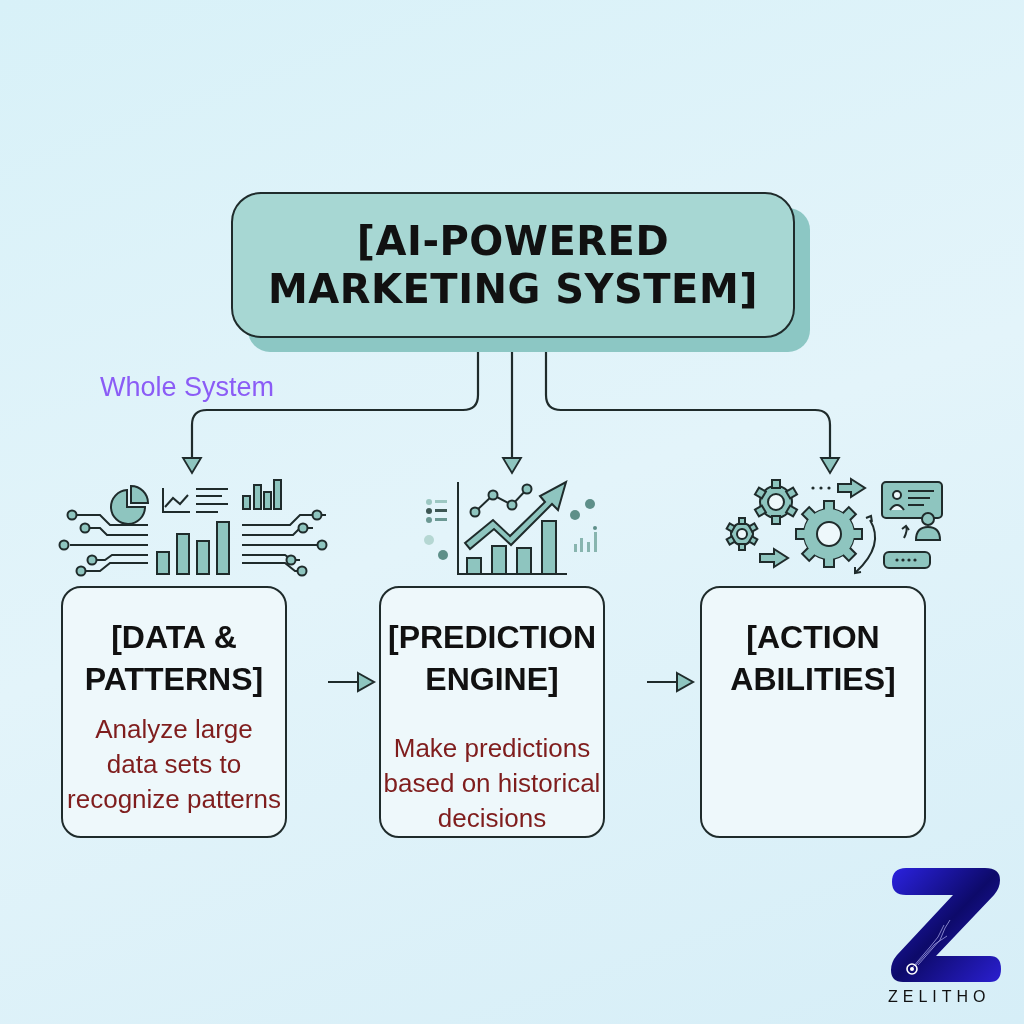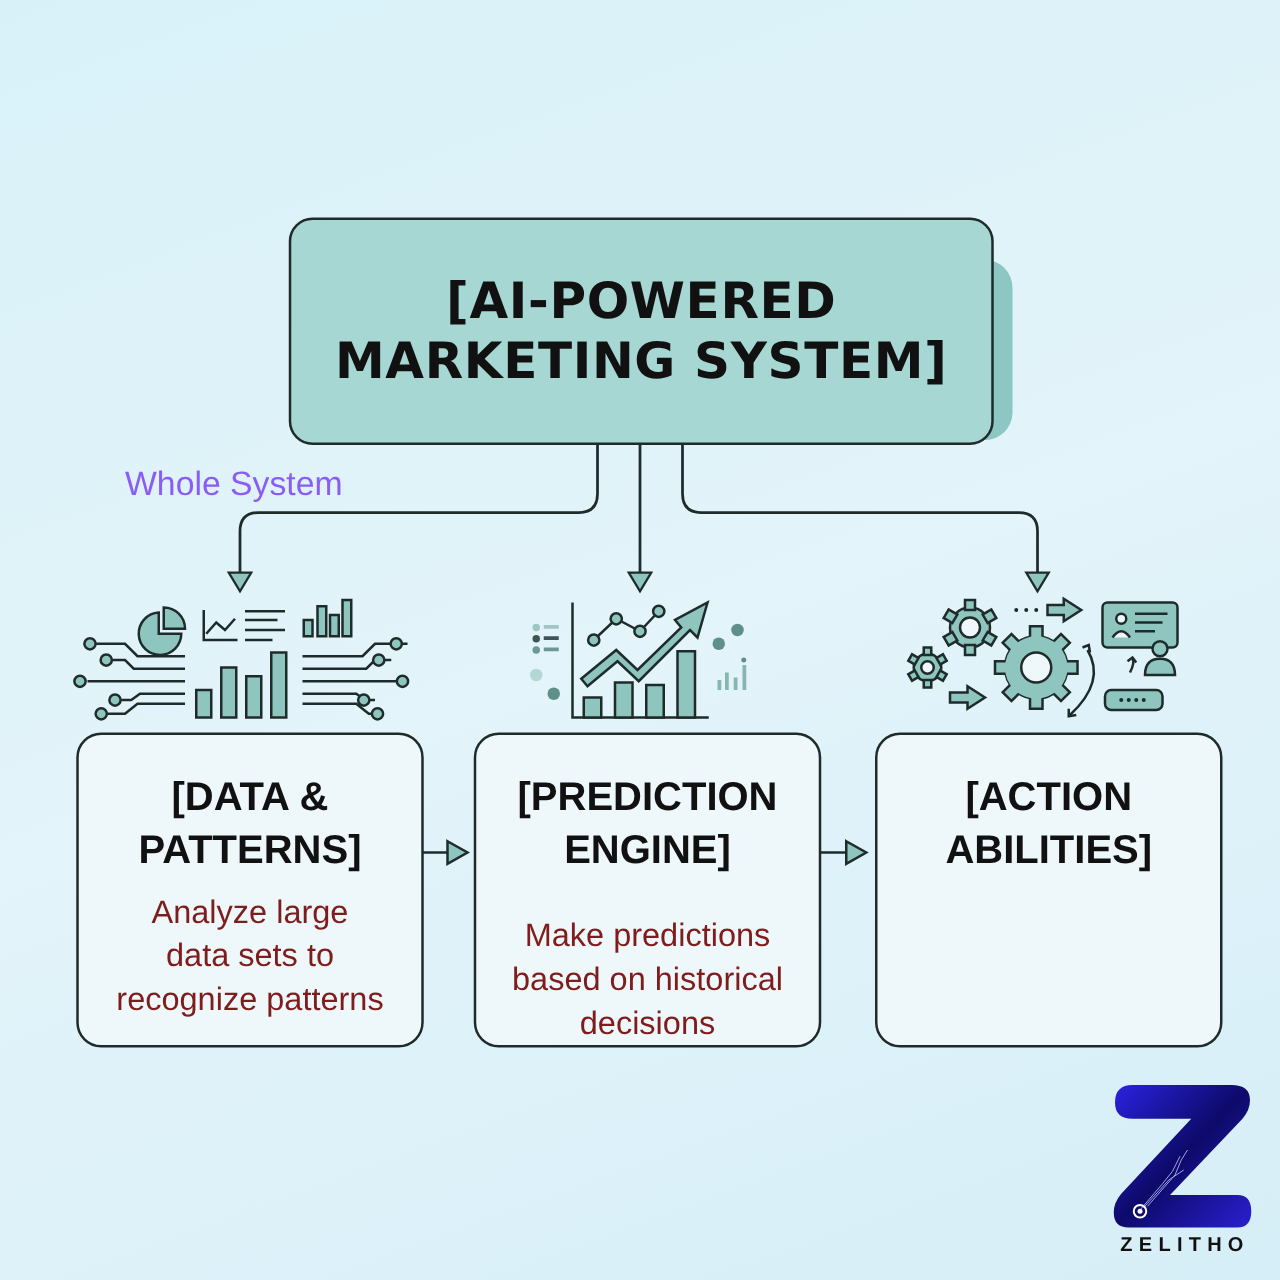--- a/index.html
+++ b/index.html
@@ -8,49 +8,49 @@
     background: linear-gradient(160deg, #d8f1f8 0%, #e3f4fa 50%, #d6eef7 100%);
     font-family: "Liberation Sans", sans-serif;
     color:#111;
   }
   .abs { position:absolute; }
   .top-shadow {
     left:248px; top:208px; width:562px; height:144px;
     background:#8cc7c4; border-radius:22px;
   }
   .top-box {
-    left:231px; top:174px; width:564px; height:182px;
-    background:#a7d7d3; border:2.5px solid #1f2b2b; border-radius:19px;
+    left:231px; top:192px; width:564px; height:146px;
+    background:#a7d7d3; border:2.5px solid #1f2b2b; border-radius:30px;
     box-sizing:border-box;
     display:flex; flex-direction:column; align-items:center; justify-content:center;
   }
   .top-title {
     font-family:"DejaVu Sans", sans-serif; font-weight:bold; font-size:40px;
     line-height:48px; text-align:center; letter-spacing:0.5px; color:#111;
     white-space:pre-line;
   }
   .whole-label { left:100px; top:372px; font-size:27px; color:#8b5cf6; }
   .card {
-    width:278px; height:252px; top:586px;
+    width:226px; height:252px; top:586px;
     background:#eef8fb; border:2.5px solid #1f2b2b; border-radius:20px;
     box-sizing:border-box; text-align:center;
     display:flex; flex-direction:column; align-items:center;
   }
   .card-title {
     margin-top:28px; font-weight:bold; font-size:32px; line-height:42px;
     white-space:pre-line; color:#111;
   }
   .card-desc {
     margin-top:12px; font-size:26px; line-height:35px; color:#7f1d1d;
     white-space:pre-line;
   }
   svg { position:absolute; left:0; top:0; }
   .logo-text {
-    left:888px; top:988px; width:120px; text-align:center;
-    font-weight:bold; font-size:16px; letter-spacing:5px; color:#111;
+    left:888px; top:988px; width:120px; text-align:left;
+    font-weight:normal; font-size:16px; letter-spacing:5px; color:#111;
   }
 </style>
 </head>
 <body>
 
 <svg width="1024" height="1024" viewBox="0 0 1024 1024">
 
   <g fill="none" stroke="#1f2b2b" stroke-width="2.2">
     <path d="M478 340 V395 Q478 410 463 410 H207 Q192 410 192 425 V460"></path>
     <path d="M512 340 V460"></path>

